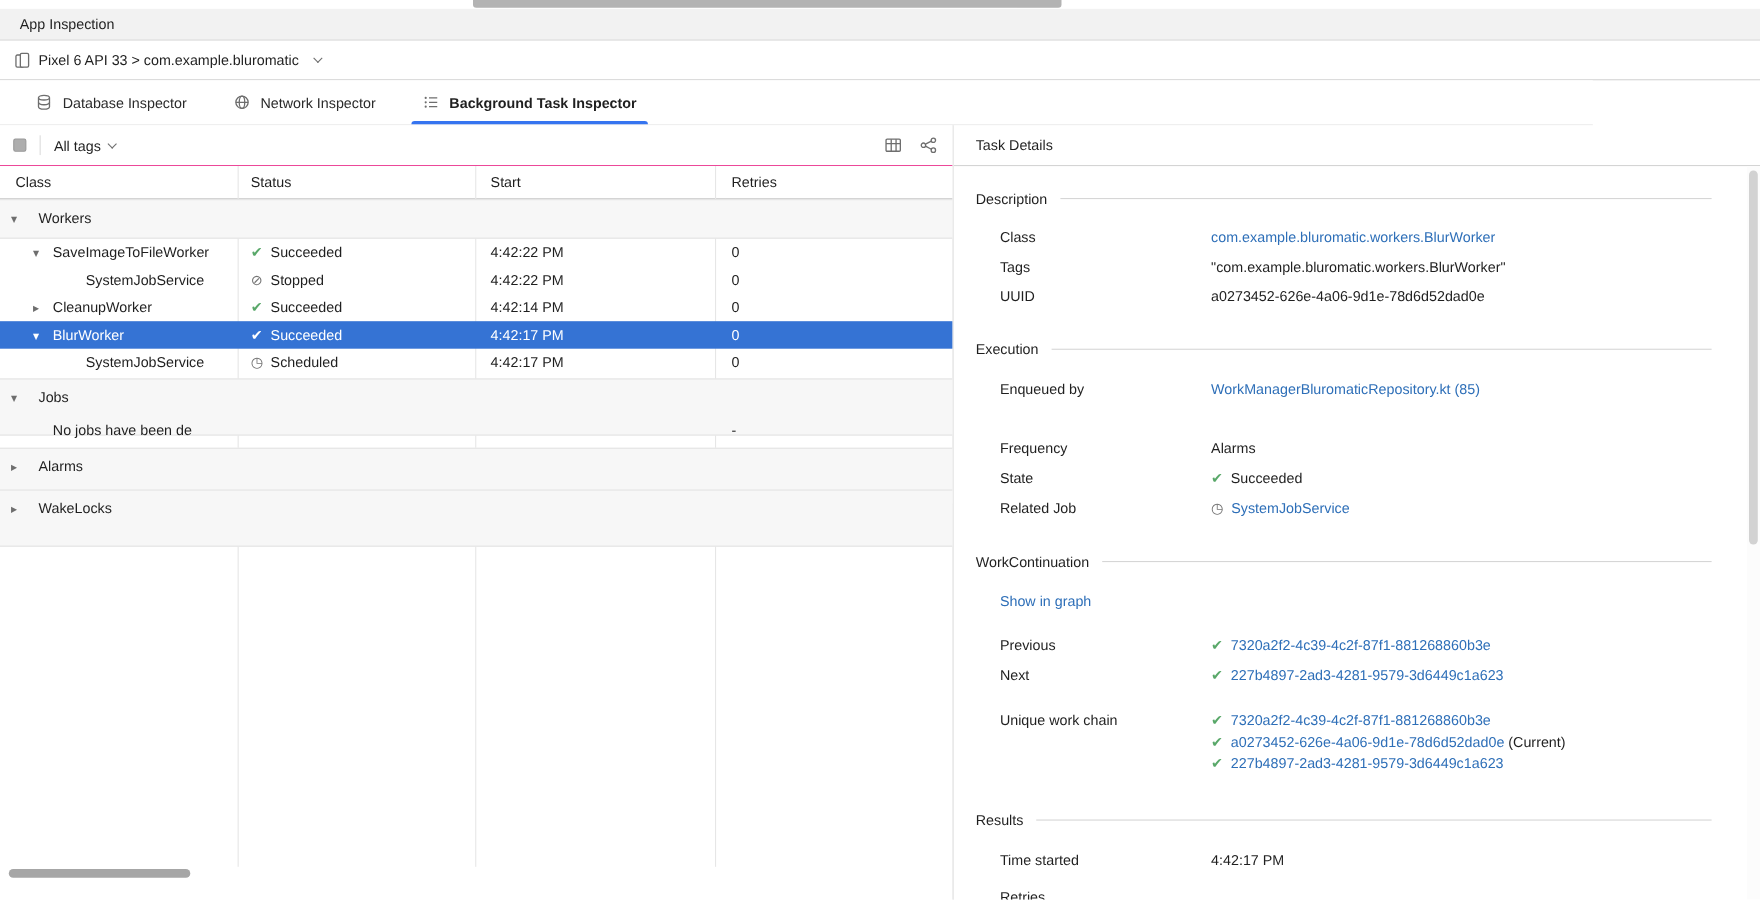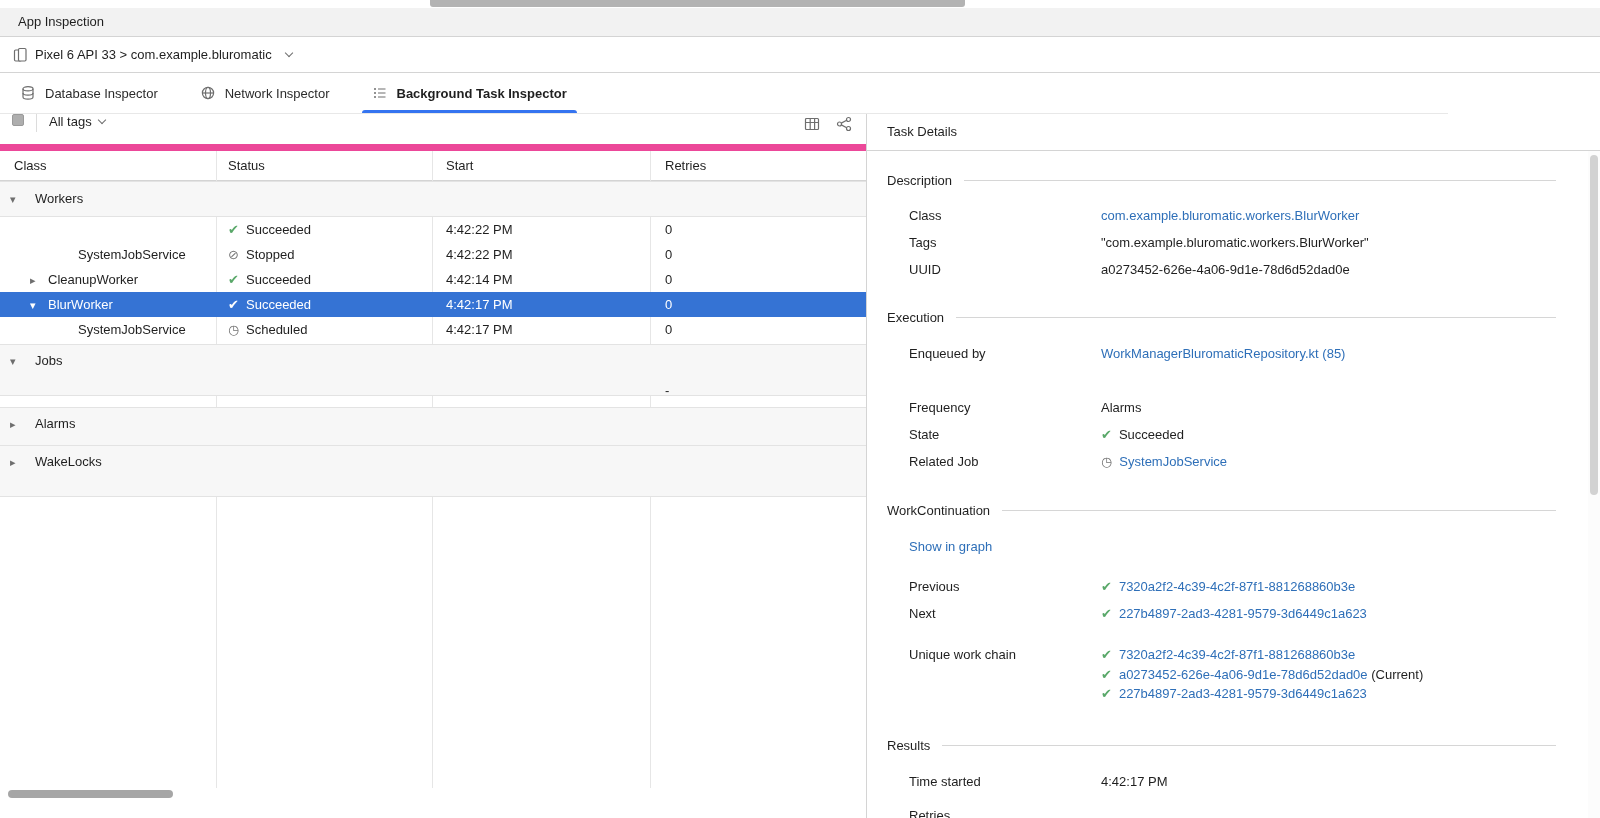--- a/index.html
+++ b/index.html
@@ -10,29 +10,29 @@
   
   .topstrip { position:absolute; top:0; left:0; width:1600px; height:8px; background:#fff; }
   .topstrip-bar { position:absolute; top:0; left:430px; width:535px; height:7px; background:#b3b3b3; border-radius:0 0 3px 3px; }
 
   
   .appheader { position:absolute; top:8px; left:0; width:1600px; height:29px; background:#f2f2f2; border-bottom:1px solid #d4d4d4; line-height:28px; padding-left:18px; }
   .devicebar { position:absolute; top:37px; left:0; width:1600px; height:36px; background:#fff; border-bottom:1px solid #d4d4d4; display:flex; align-items:center; padding-left:12px; gap:7px; }
   .caret { width:6px; height:6px; border-right:1.4px solid #6e6e6e; border-bottom:1.4px solid #6e6e6e; transform:rotate(45deg); display:inline-block; margin-left:7px; margin-bottom:3px; }
 
   
-  .tabsbar { position:absolute; top:73px; left:0; width:1448px; height:41px; background:#fff; border-bottom:1px solid #e8e8e8; display:flex; align-items:stretch; padding-left:14px; gap:30px; }
+  .tabsbar { position:absolute; top:73px; left:0; width:1448px; height:41px; background:#fff; border-bottom:1px solid #e8e8e8; display:flex; align-items:stretch; padding-left:26px; gap:30px; }
   .tab { display:flex; align-items:center; gap:9px; padding:0 6px; position:relative; color:#2b2b2b; }
   .tab.active { font-weight:700; color:#1f1f1f; }
   .tab.active::after { content:""; position:absolute; left:-4px; right:-4px; bottom:0; height:3px; background:#3574f0; border-radius:3px 3px 0 0; }
   .ticon { flex:0 0 auto; }
 
   
   .leftpanel { position:absolute; top:114px; left:0; width:867px; height:704px; border-right:1px solid #d4d4d4; background:#fff; overflow:hidden; }
-  .ltoolbar { position:absolute; top:0; left:0; right:0; height:37px; border-bottom:7px solid #ec4899; display:flex; align-items:flex-start; padding:0 12px; gap:12px; background:#fff; }
+  .ltoolbar { position:absolute; top:0; left:0; right:0; height:37px; border-bottom:1px solid #ec4899; display:flex; align-items:center; padding:0 12px; gap:12px; background:#fff; }
   .stopicon { width:12px; height:12px; background:#aeaeae; border:1px solid #9a9a9a; border-radius:2px; display:inline-block; }
   .tsep { width:1px; height:18px; background:#dcdcdc; }
   .filter { display:flex; align-items:center; }
   .tspacer { margin-left:auto; }
   .ticonbtn { display:flex; align-items:center; padding:2px; }
 
   .colheader { position:absolute; top:37px; left:0; right:0; height:30px; border-bottom:1px solid #d4d4d4; background:#fff; }
   .colheader .hc { position:absolute; top:0; height:30px; line-height:30px; color:#1f1f1f; overflow:hidden; white-space:nowrap; }
   .h-class { left:0; width:216px; padding-left:14px; }
   .h-status { left:216px; width:216px; padding-left:12px; }
@@ -165,20 +165,21 @@
 
     <div class="vline" style="left:216px"></div>
     <div class="vline" style="left:432px"></div>
     <div class="vline" style="left:650px"></div>
 
     <div class="gband" style="top:67px">
       <span class="chev">▾</span><span>Workers</span>
     </div>
 
     <div class="trow lvl1" style="top:103px">
+      <div class="cell cc"><span class="chev">▾</span><span>SaveImageToFileWorker</span></div>
       <div class="cell cs"><span class="sicon green">✔</span><span>Succeeded</span></div>
       <div class="cell cst">4:42:22 PM</div>
       <div class="cell cr">0</div>
     </div>
 
     <div class="trow lvl2" style="top:128px">
       <div class="cell cc"><span>SystemJobService</span></div>
       <div class="cell cs"><span class="sicon grayic">⊘</span><span>Stopped</span></div>
       <div class="cell cst">4:42:22 PM</div>
       <div class="cell cr">0</div>
@@ -203,20 +204,21 @@
       <div class="cell cs"><span class="sicon grayic">◷</span><span>Scheduled</span></div>
       <div class="cell cst">4:42:17 PM</div>
       <div class="cell cr">0</div>
     </div>
 
     <div class="gband gband-sm" style="top:230px">
       <span class="chev">▾</span><span>Jobs</span>
     </div>
 
     <div class="trow noind" style="top:264px">
+      <div class="cell cc"><span>No jobs have been de</span></div>
       <div class="cell cr">-</div>
     </div>
 
     <div class="gband gband-sm" style="top:293px">
       <span class="chev">▸</span><span>Alarms</span>
     </div>
 
     <div class="gband gband-sm" style="top:331px">
       <span class="chev">▸</span><span>WakeLocks</span>
     </div>

